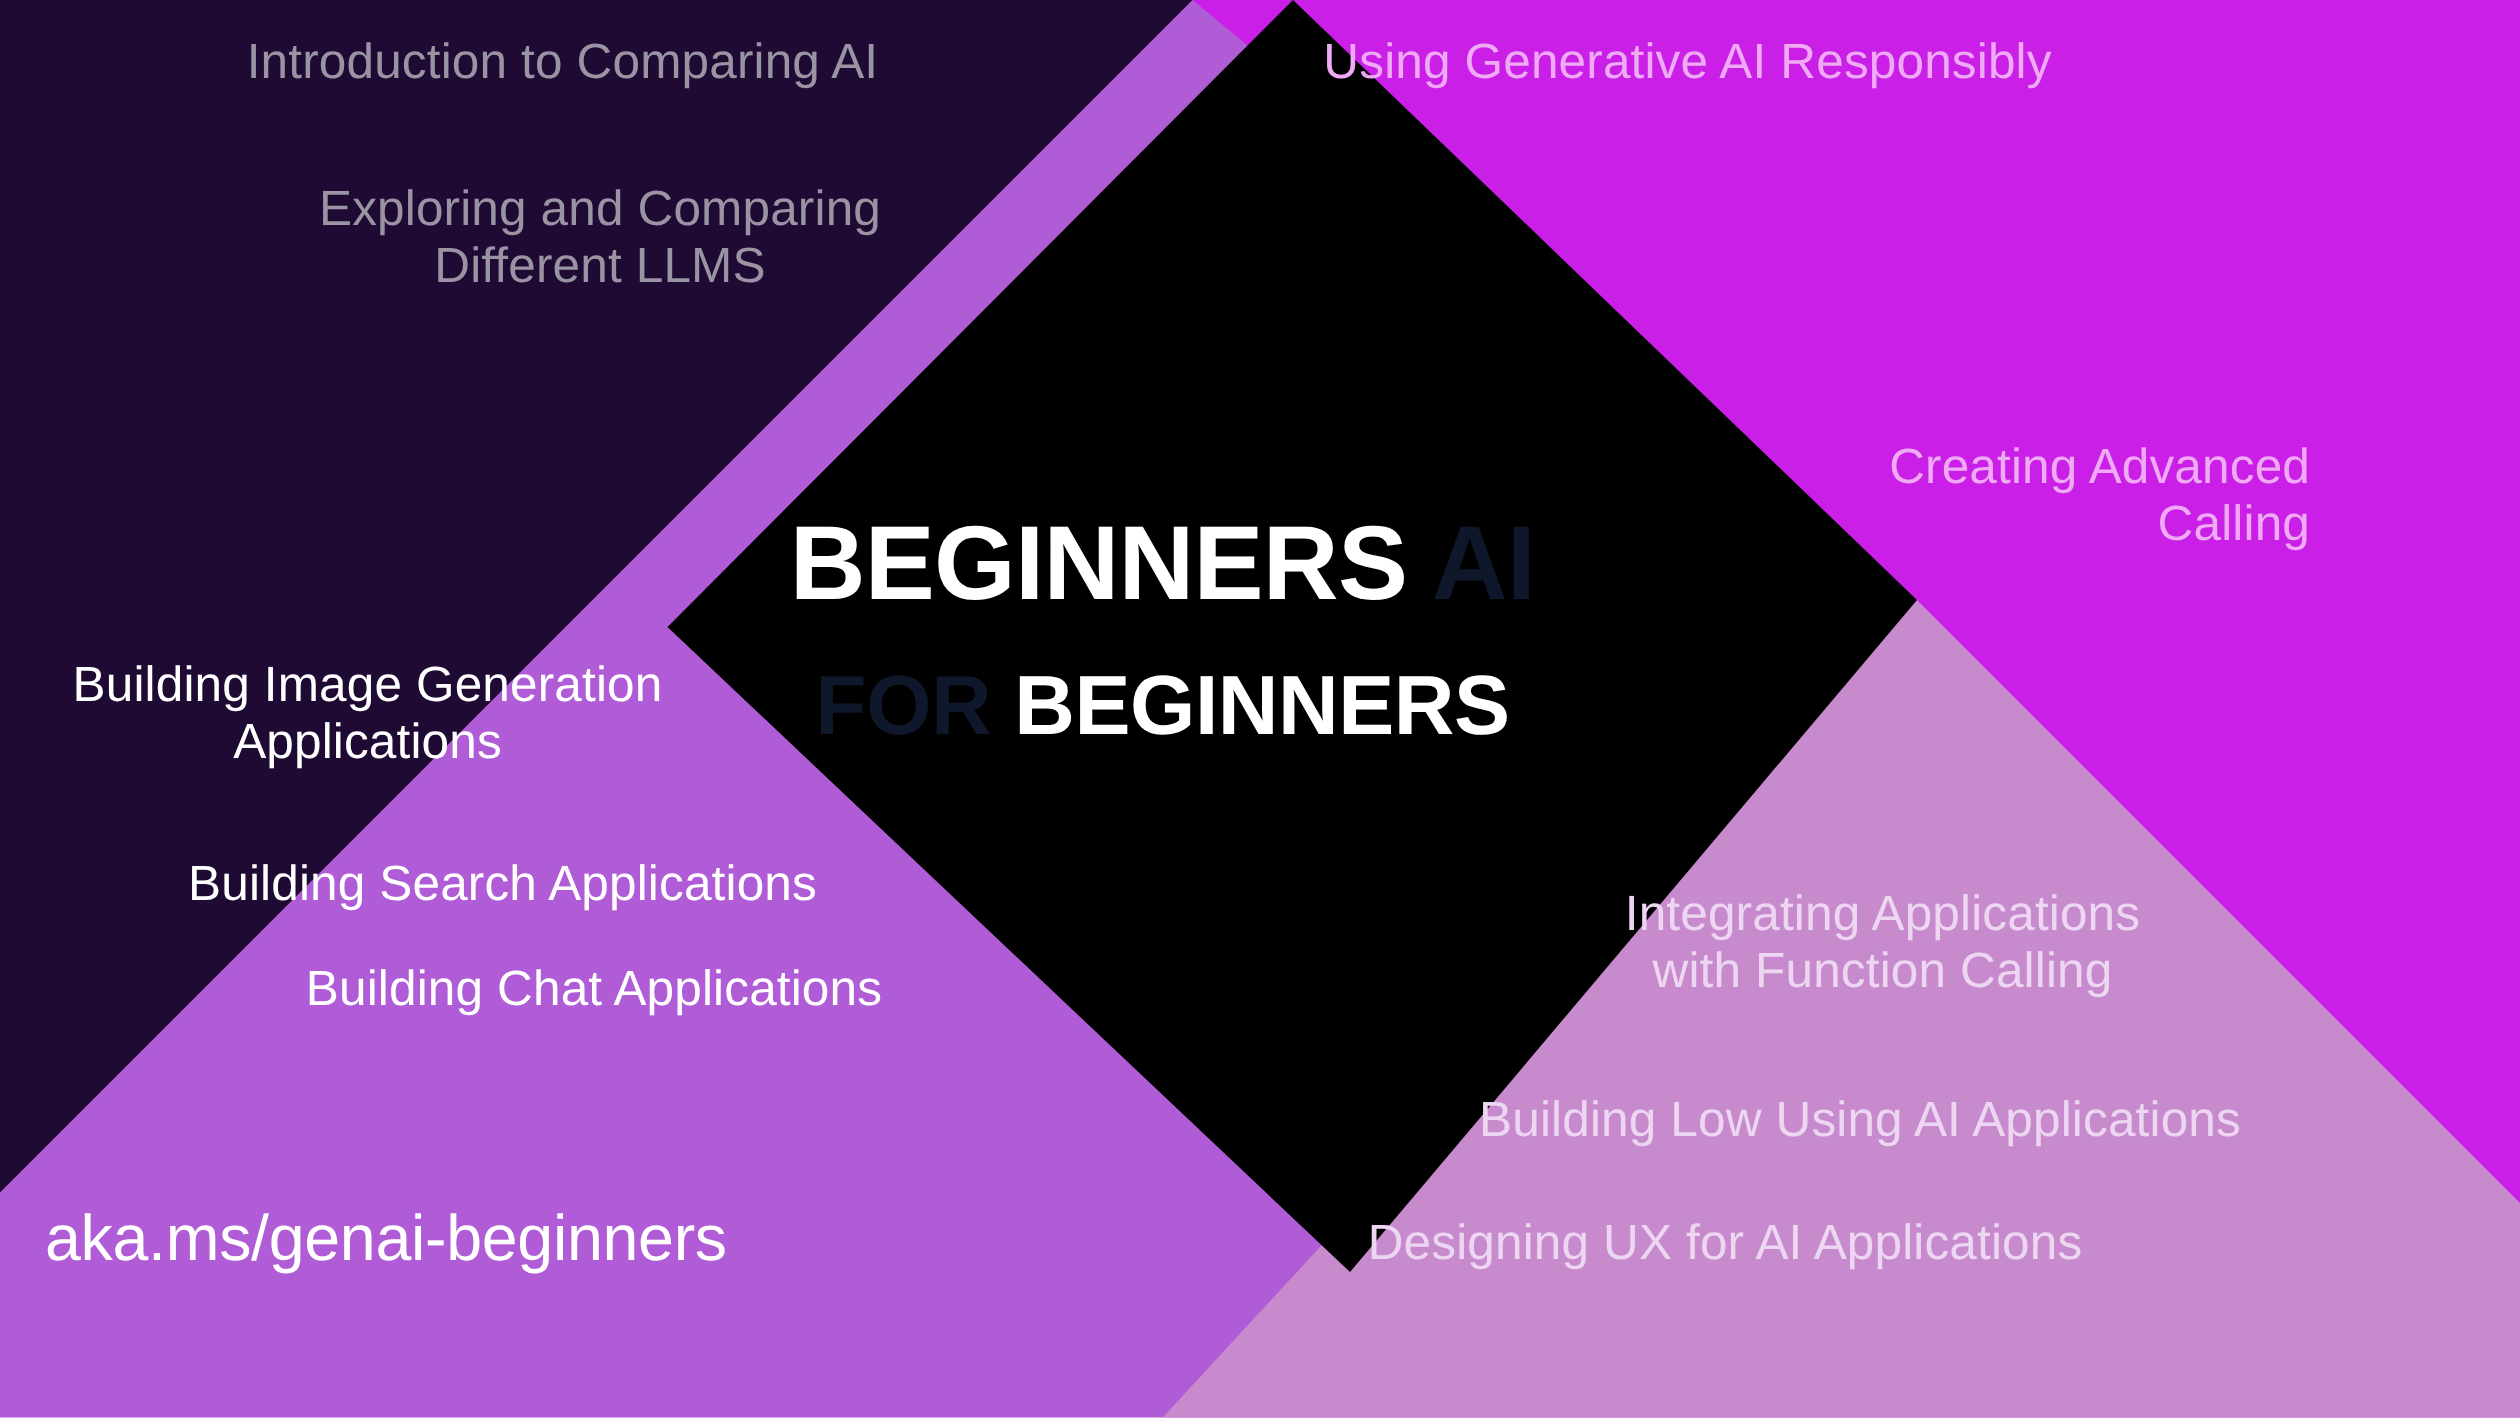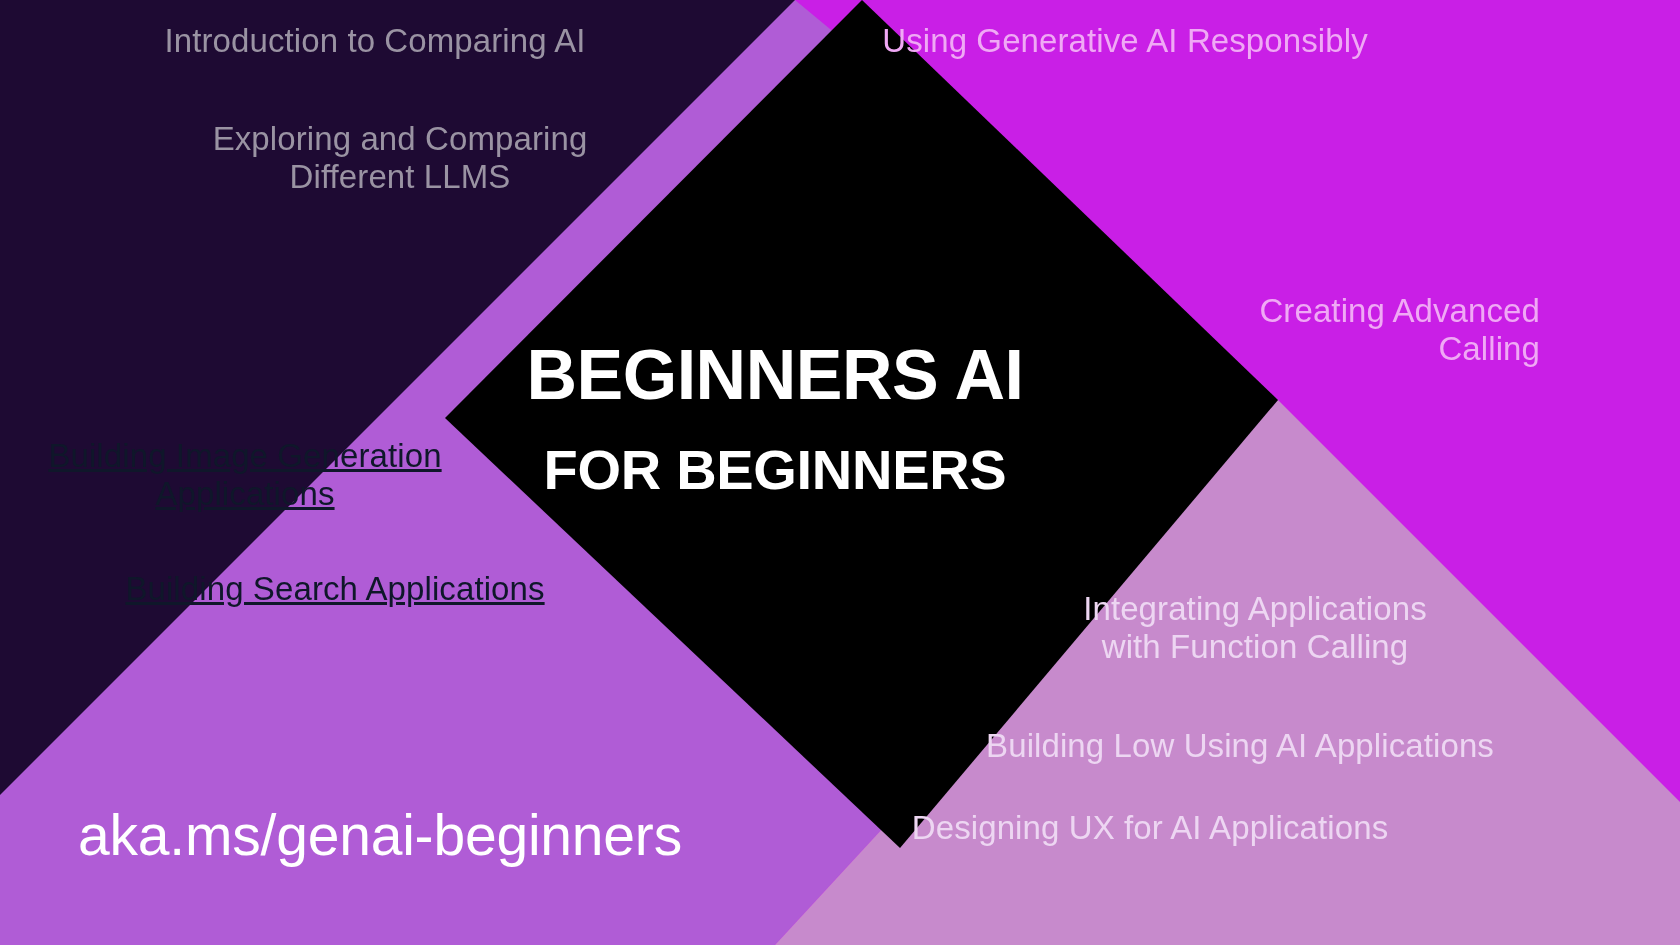--- a/index.html
+++ b/index.html
@@ -39,21 +39,21 @@
   .label {
     position: absolute;
     line-height: 1.16;
     font-weight: 400;
     letter-spacing: 0.1px;
     white-space: pre-line;
   }
 
   .lbl-dark   { color: #9A93A3; }   
   .lbl-mag    { color: #F0A9F5; }   
-  .lbl-mid    { color: #0f172a; text-decoration: underline; }   
+  .lbl-mid    { color: #ffffff; }   
   .lbl-light  { color: #EDD6F2; }   
 
   .ta-center { text-align: center; }
   .ta-right  { text-align: right; }
 
   
   #title-block {
     position: absolute;
     left: 430px;
     top: 340px;
@@ -70,33 +70,32 @@
   }
   .title-line-2 {
     font-size: 56px;
     font-weight: 700;
     letter-spacing: -0.3px;
     line-height: 1.0;
     margin-top: 32px;
     white-space: nowrap;
   }
   .t-white { color: #FFFFFF; }
-  .t-grey  { color: #ffffff; }
+  .t-grey  { color: #0f172a; }
 
   
   #url {
     position: absolute;
     left: 30px;
     top: 802px;
-    font-size: 57px;
+    font-size: 43px;
     color: #FFFFFF;
     font-weight: 400;
     letter-spacing: -0.2px;
     white-space: nowrap;
-    margin-left: 48px;
   }
 </style>
 </head>
 <body>
 
 <div id="poster">
 
   <svg id="bg-svg" viewBox="0 0 1680 945" preserveAspectRatio="none">
     <rect x="0" y="0" width="1680" height="945" fill="#B05CD6"></rect>
     <polygon points="0,0 795,0 0,795" fill="#1E0A33"></polygon>
@@ -116,20 +115,21 @@
 
 
     <div class="label lbl-mag ta-right" style="left:1040px; top:292px; width:500px; font-size:33px;">Creating Advanced
 Calling</div>
 
     <div class="label lbl-mid ta-center" style="left:0px; top:437px; width:490px; font-size:33px;">Building Image Generation
 Applications</div>
 
     <div class="label lbl-mid ta-center" style="left:30px; top:570px; width:610px; font-size:33px;">Building Search Applications</div>
 
+    <div class="label lbl-mid ta-center" style="left:90px; top:640px; width:612px; font-size:33px;">Building Chat Applications</div>
 
     <div class="label lbl-light ta-center" style="left:1010px; top:590px; width:490px; font-size:33px;">Integrating Applications
 with Function Calling</div>
 
     <div class="label lbl-light ta-center" style="left:930px; top:727px; width:620px; font-size:33px;">Building Low Using AI Applications</div>
 
     <div class="label lbl-light ta-center" style="left:855px; top:809px; width:590px; font-size:33px;">Designing UX for AI Applications</div>
   </div>
 
   <div id="title-block">

